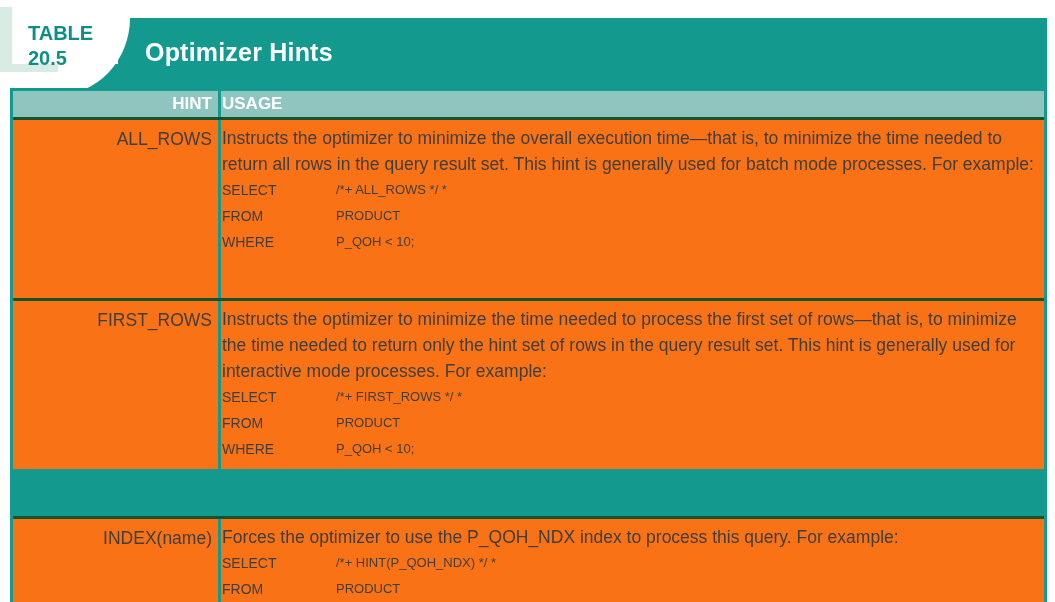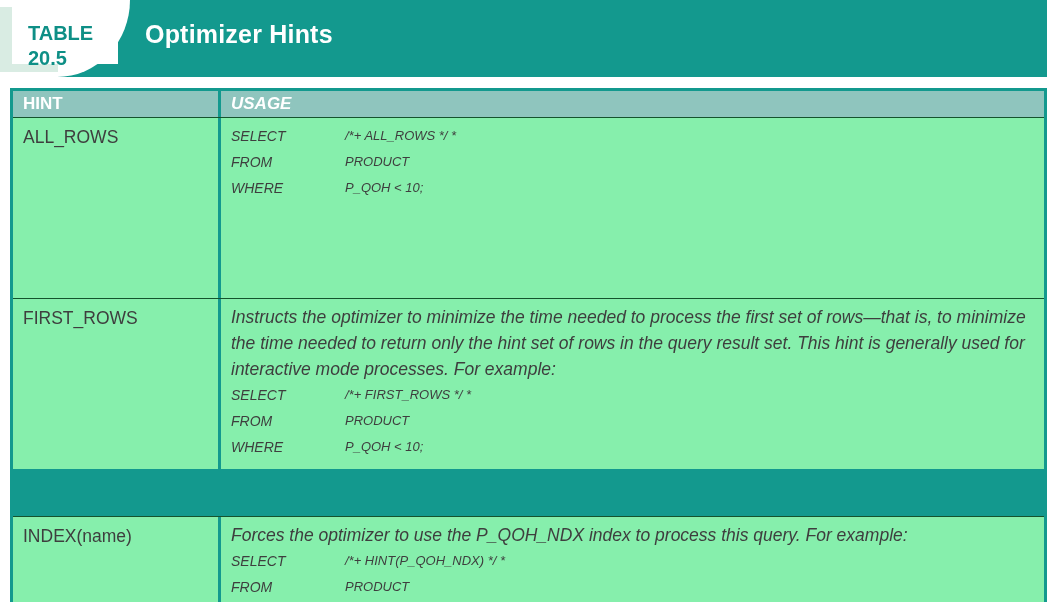--- a/index.html
+++ b/index.html
@@ -10,21 +10,21 @@
     height: 602px;
     background: #ffffff;
     font-family: "Liberation Sans", sans-serif;
     overflow: hidden;
   }
 
   
   .banner {
     position: absolute;
     left: 57px;
-    top: 0;
+    top: 18px;
     width: 990px;  
     height: 77px;
     background: #13998E;
     overflow: hidden;
   }
   .banner-curve {
     position: absolute;
     left: 0;
     top: 0;
     width: 73px;
@@ -77,31 +77,31 @@
     background: #13998E;
   }
   .t-row { display: flex; }
   .t-header { background: #8FC5BE; height: 26px; }
   .t-header .cell {
     color: #ffffff;
     font-weight: bold;
     font-size: 17px;
     padding-top: 3px;
   }
-  .t-body { background: #86efac; border-top: 1px solid #14532d; }
+  .t-body { background: #f97316; border-top: 3px solid #14532d; }
   .cell-hint {
     width: 208px;
     flex: 0 0 208px;
     border-right: 3px solid #13998E;
     padding: 6px 6px 6px 10px;
+    text-align: right;
   }
   .cell-usage {
     flex: 1;
-    padding: 5px 8px 6px 10px;
-    font-style: italic;
+    padding: 5px 8px 6px 1px;
   }
   .row-1 { min-height: 181px; }
   .row-2 { min-height: 171px; }
   .row-3 { min-height: 119px; margin-top: 47px; }
 
   .body-text {
     color: #3E3E3E;
     font-size: 17.5px;
     line-height: 26px;
   }
@@ -146,20 +146,21 @@
     <div class="t-row t-header">
       <div class="cell cell-hint">HINT</div>
       <div class="cell cell-usage">USAGE</div>
     </div>
 
     <div class="t-row t-body row-1">
       <div class="cell-hint">
         <div class="hint-name">ALL_ROWS</div>
       </div>
       <div class="cell-usage">
+        <div class="body-text">Instructs the optimizer to minimize the overall execution time—that is, to minimize the time needed to return all rows in the query result set. This hint is generally used for batch mode processes. For example:</div>
         <div class="code-line">
           <span class="code-kw">SELECT</span>
           <span class="code-rest">/*+ ALL_ROWS */ *</span>
         </div>
         <div class="code-line">
           <span class="code-kw">FROM</span>
           <span class="code-rest">PRODUCT</span>
         </div>
         <div class="code-line">
           <span class="code-kw">WHERE</span>

